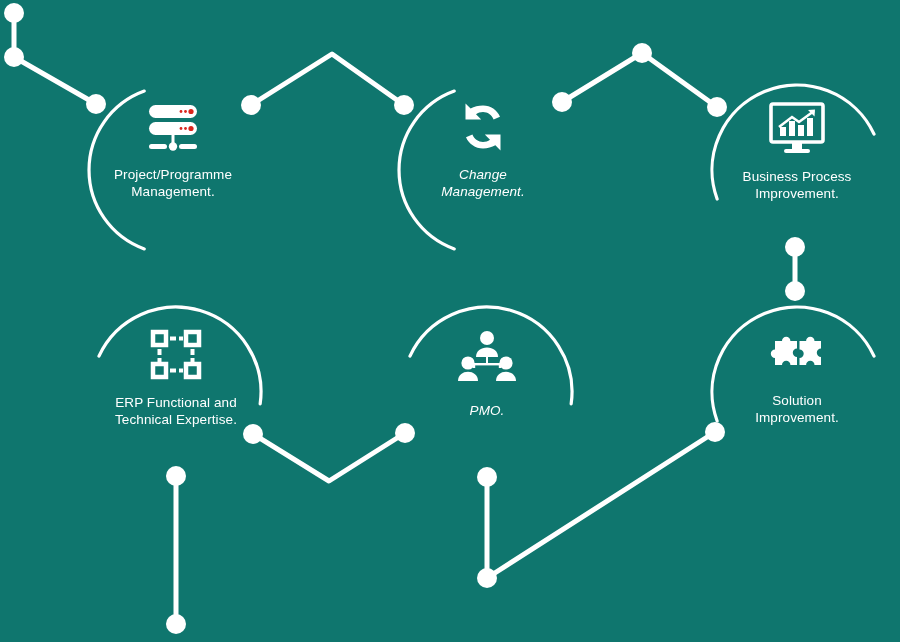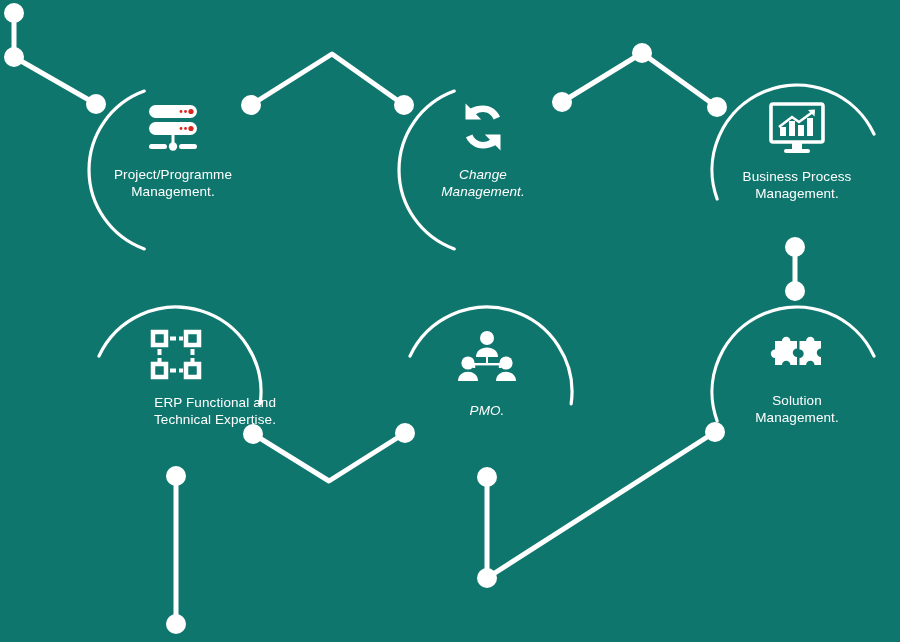--- a/index.html
+++ b/index.html
@@ -172,21 +172,21 @@
       </g>
     </svg>
       </div>
     </div>
   <div id="labels">
       <div class="node-label" style="left: 73px; top: 166px;">Project/Programme
 Management.</div>
       <div class="node-label" style="left: 383px; top: 166px; font-style: italic;">Change
 Management.</div>
       <div class="node-label" style="left: 697px; top: 168px;">Business Process
-Management.</div>
-      <div class="node-label" style="left: 76px; top: 394px; text-align: right;">ERP Functional and
+Improvement.</div>
+      <div class="node-label" style="left: 76px; top: 394px;">ERP Functional and
 Technical Expertise.</div>
       <div class="node-label" style="left: 387px; top: 402px; font-style: italic;">PMO.</div>
       <div class="node-label" style="left: 697px; top: 392px;">Solution
-Management.</div>
+Improvement.</div>
     </div>
 
 </div>
 
 </body></html>

